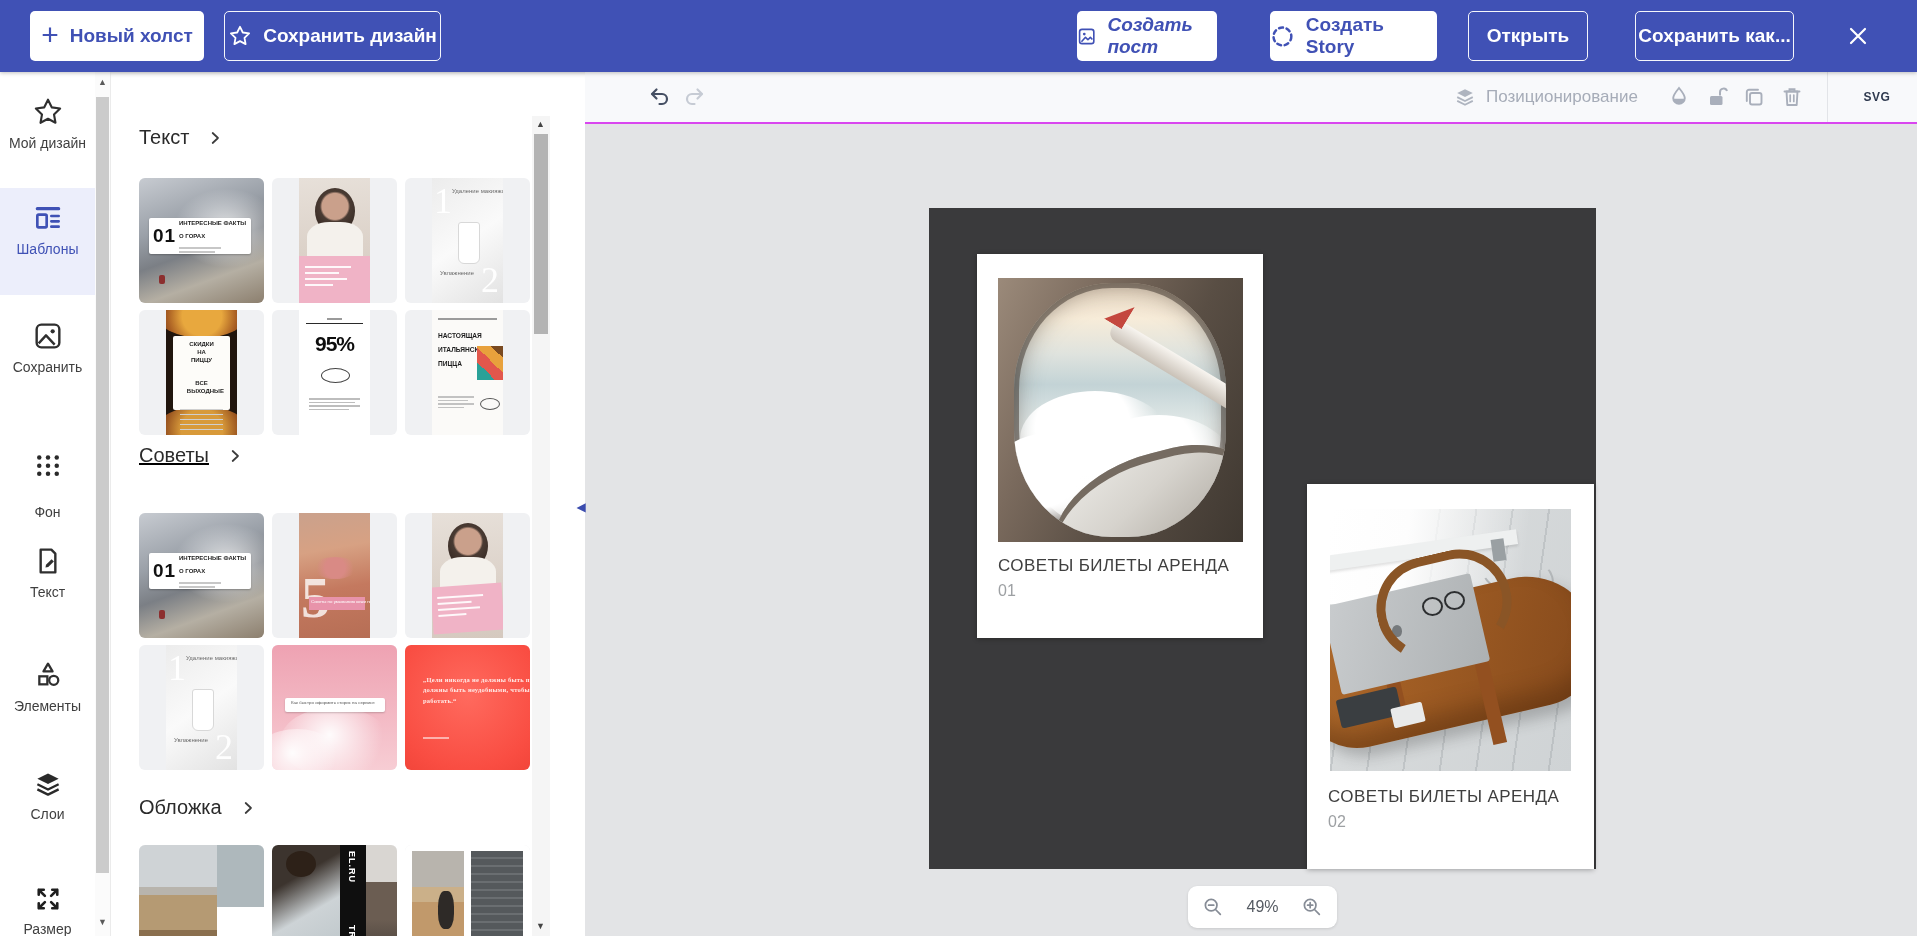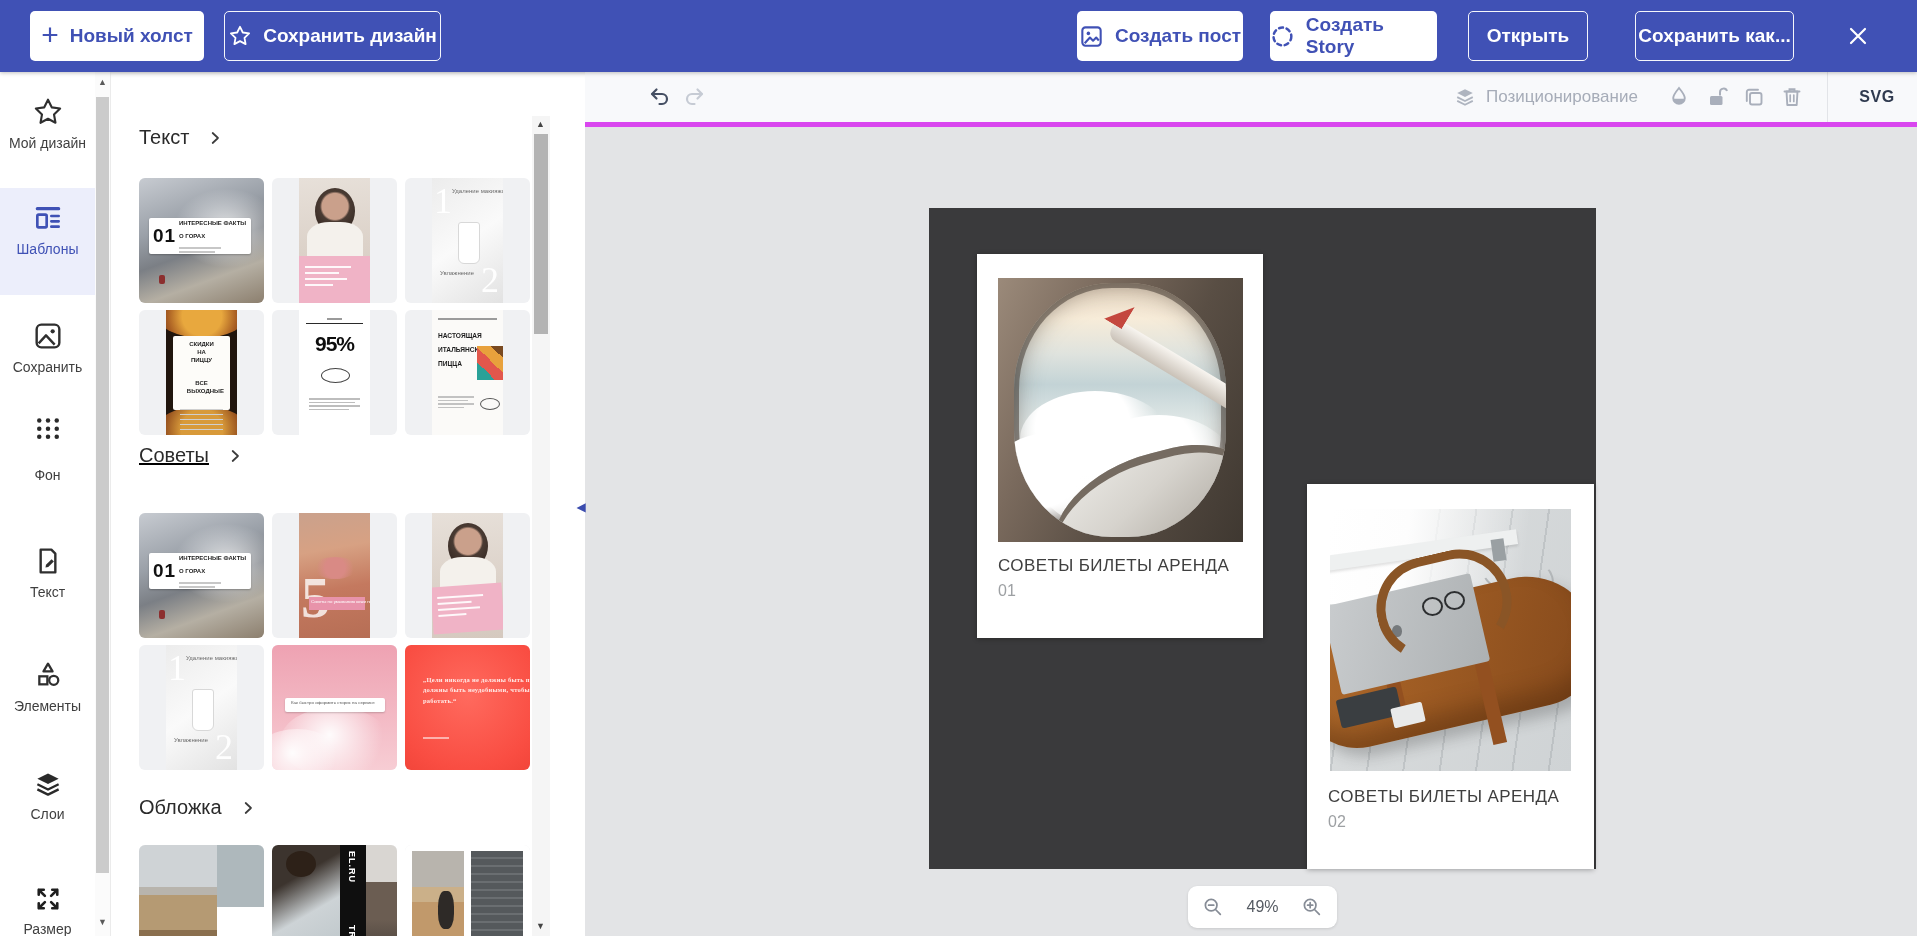--- a/index.html
+++ b/index.html
@@ -127,26 +127,26 @@
   .c3-fig{position:absolute;left:26px;top:40px;width:16px;height:38px;border-radius:40%;background:#2e2a27;}
   .c3-r{position:absolute;left:66px;top:6px;width:52px;height:113px;
         background:repeating-linear-gradient(#55595c 0 6px,#6a6e71 6px 8px);}
 
   
   #collapse{left:572px;top:496px;width:18px;height:22px;display:flex;align-items:center;justify-content:center;
             color:#3b4cae;font-size:12px;cursor:pointer;z-index:15;}
 
   
   #editor{left:584px;top:72px;width:1333px;height:864px;background:#e3e4e6;}
-  #ed-toolbar{left:0;top:0;width:1333px;height:50px;background:#f8f9fb;border-bottom:5px solid #d946ef;}
+  #ed-toolbar{left:0;top:0;width:1333px;height:50px;background:#f8f9fb;border-bottom:2px solid #d946ef;}
   .tool-ic{position:absolute;top:13px;width:24px;height:24px;cursor:pointer;}
   #pos-group{position:absolute;left:870px;top:0;height:50px;display:flex;align-items:center;gap:10px;color:#a6acb8;font-size:17px;}
   #fmt-divider{position:absolute;left:1243px;top:0;width:1px;height:50px;background:#e2e4e8;}
   #fmt-label{position:absolute;left:1258px;top:0;width:70px;height:50px;display:flex;align-items:center;justify-content:center;
-             font-size:16px;font-weight:800;color:#2f3a4f;letter-spacing:.5px;cursor:pointer;}
+             font-size:12px;font-weight:800;color:#2f3a4f;letter-spacing:.5px;cursor:pointer;}
   #canvas-area{left:0;top:50px;width:1333px;height:814px;}
   #artboard{left:345px;top:86px;width:667px;height:661px;background:#3a3a3c;}
   .design-card{position:absolute;background:#fff;box-shadow:0 1px 5px rgba(0,0,0,.3);cursor:pointer;}
   .card-title{position:absolute;left:21px;font-size:17px;font-weight:500;color:#3f3f3f;letter-spacing:.4px;}
   .card-num{position:absolute;left:21px;font-size:16px;color:#9da0a3;}
   .photo{position:absolute;overflow:hidden;}
 
   
   .photo-plane{left:21px;top:24px;width:245px;height:264px;background:linear-gradient(115deg,#9b8a7a 0%,#7a6a5d 30%,#594e44 60%,#3f3831 100%);}
   .pwin{position:absolute;left:16px;top:5px;width:212px;height:254px;border-radius:46%/42%;overflow:hidden;
@@ -199,21 +199,21 @@
     <div class="tb-btn tb-white" style="left:30px;width:174px;">
       <i class="plus-g">+</i>
       <span>Новый холст</span>
     </div>
     <div class="tb-btn tb-outline" style="left:224px;width:217px;">
       <svg width="24" height="24" viewBox="0 0 24 24">
         <path d="M12 2.8l2.8 5.7 6.3.9-4.6 4.4 1.1 6.3L12 17.1 6.4 20.1l1.1-6.3L2.9 9.4l6.3-.9z" fill="none" stroke="#fff" stroke-width="1.8" stroke-linejoin="round"></path>
       </svg>
       <span>Сохранить дизайн</span>
     </div>
-    <div class="tb-btn tb-white" style="left:1077px;width:166px;">
+    <div class="tb-btn tb-white" style="left:1077px;width:140px;font-style:italic;">
       <svg width="25" height="25" viewBox="0 0 24 24">
         <rect x="3.2" y="3.2" width="17.6" height="17.6" rx="3" fill="none" stroke="#4051b5" stroke-width="2"></rect>
         <circle cx="9" cy="9" r="1.7" fill="#4051b5"></circle>
         <path d="M5.5 18.5l5-5.5 3 3 3-3 2.5 2.8" fill="none" stroke="#4051b5" stroke-width="2" stroke-linejoin="round"></path>
       </svg>
       <span>Создать пост</span>
     </div>
     <div class="tb-btn tb-white" style="left:1270px;width:167px;">
       <svg width="25" height="25" viewBox="0 0 24 24">
         <circle cx="12" cy="12" r="8.6" fill="none" stroke="#4051b5" stroke-width="2.4" stroke-dasharray="3.8 3.6" stroke-linecap="round"></circle>
@@ -254,21 +254,21 @@
 
     <div class="sb-item" style="top:248px;">
       <svg width="32" height="32" viewBox="0 0 24 24">
         <rect x="3.5" y="3.5" width="17" height="17" rx="3.5" fill="none" stroke="#2f2f2f" stroke-width="1.8"></rect>
         <circle cx="15.5" cy="8.5" r="1.6" fill="#2f2f2f"></circle>
         <path d="M5 17.5l5.5-6 6.5 7" fill="none" stroke="#2f2f2f" stroke-width="1.8" stroke-linejoin="round"></path>
       </svg>
       <span>Сохранить</span>
     </div>
 
-    <div class="sb-item" style="top:341px;gap:24px;">
+    <div class="sb-item" style="top:378px;gap:24px;">
       <svg width="30" height="30" viewBox="0 0 24 24">
         <g fill="#2a2a2a">
           <circle cx="5" cy="6" r="1.8"></circle>
             <circle cx="12" cy="6" r="1.8"></circle>
             <circle cx="19" cy="6" r="1.8"></circle>
           <circle cx="5" cy="12.5" r="1.8"></circle>
             <circle cx="12" cy="12.5" r="1.8"></circle>
             <circle cx="19" cy="12.5" r="1.8"></circle>
           <circle cx="5" cy="19" r="1.8"></circle>
             <circle cx="12" cy="19" r="1.8"></circle>

